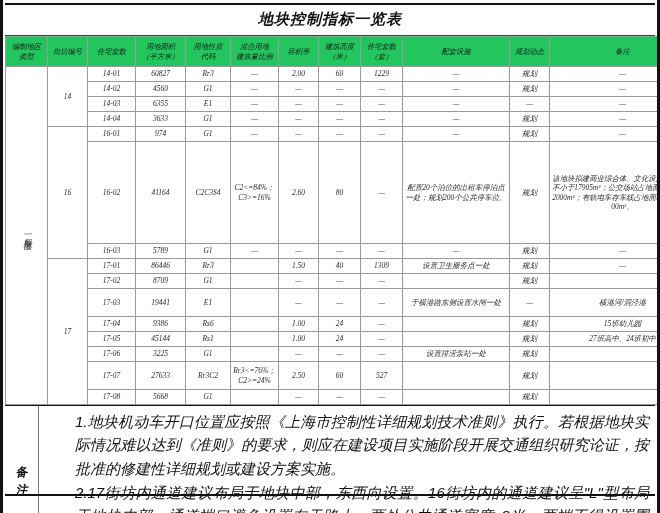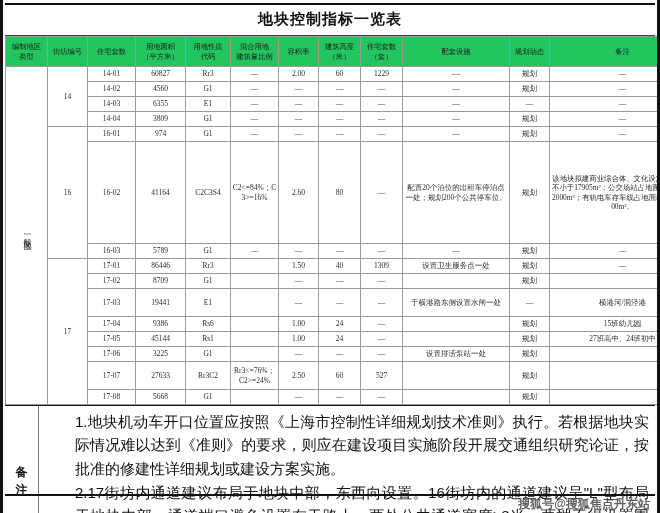--- a/index.html
+++ b/index.html
@@ -8,20 +8,21 @@
     width: 660px; height: 513px;
     background: #ffffff;
     font-family: "Liberation Serif", "DejaVu Serif", serif;
     overflow: hidden;
   }
   .page {
     position: relative;
     width: 660px; height: 513px;
     background: #fdfdfd;
     padding: 17px;
+    font-style: italic;
   }
   
   .edge-left, .edge-right {
     position: absolute; top: 0; bottom: 0; width: 3px;
     background: #111; z-index: 5;
   }
   .edge-left { left: 0; }
   .edge-right { right: 0; }
 
   .sheet {
@@ -212,21 +213,21 @@
             <td>—</td>
             <td class="num">—</td>
             <td class="num">—</td>
             <td class="num">—</td>
             <td>—</td>
             <td>—</td>
             <td>—</td>
           </tr>
           <tr style="height: 15px;">
             <td>14-04</td>
-            <td class="num">3809</td>
+            <td class="num">3633</td>
             <td>G1</td>
             <td>—</td>
             <td class="num">—</td>
             <td class="num">—</td>
             <td class="num">—</td>
             <td>—</td>
             <td>规划</td>
             <td>—</td>
           </tr>
           <tr style="height: 15px;">
@@ -374,14 +375,13 @@
         </span>
       </div>
       <div class="notes-body" id="notes-body">
           <p>1.地块机动车开口位置应按照《上海市控制性详细规划技术准则》执行。若根据地块实际情况难以达到《准则》的要求，则应在建设项目实施阶段开展交通组织研究论证，按批准的修建性详细规划或建设方案实施。</p>
           <p>2.17街坊内通道建议布局于地块中部，东西向设置。16街坊内的通道建议呈"L"型布局于地块中部，通道端口避免设置在干路上。两处公共通道宽度≥8米，两端不得设置围墙，应保持24小时向公众开放，其位置、线型可结合方案调整。</p>
         </div>
     </div>
   </div>
 
   <div class="footer-rule"></div>
-  <div class="watermark">搜狐号@搜狐焦点丹东站</div>
 </div>
 
 </body></html>

